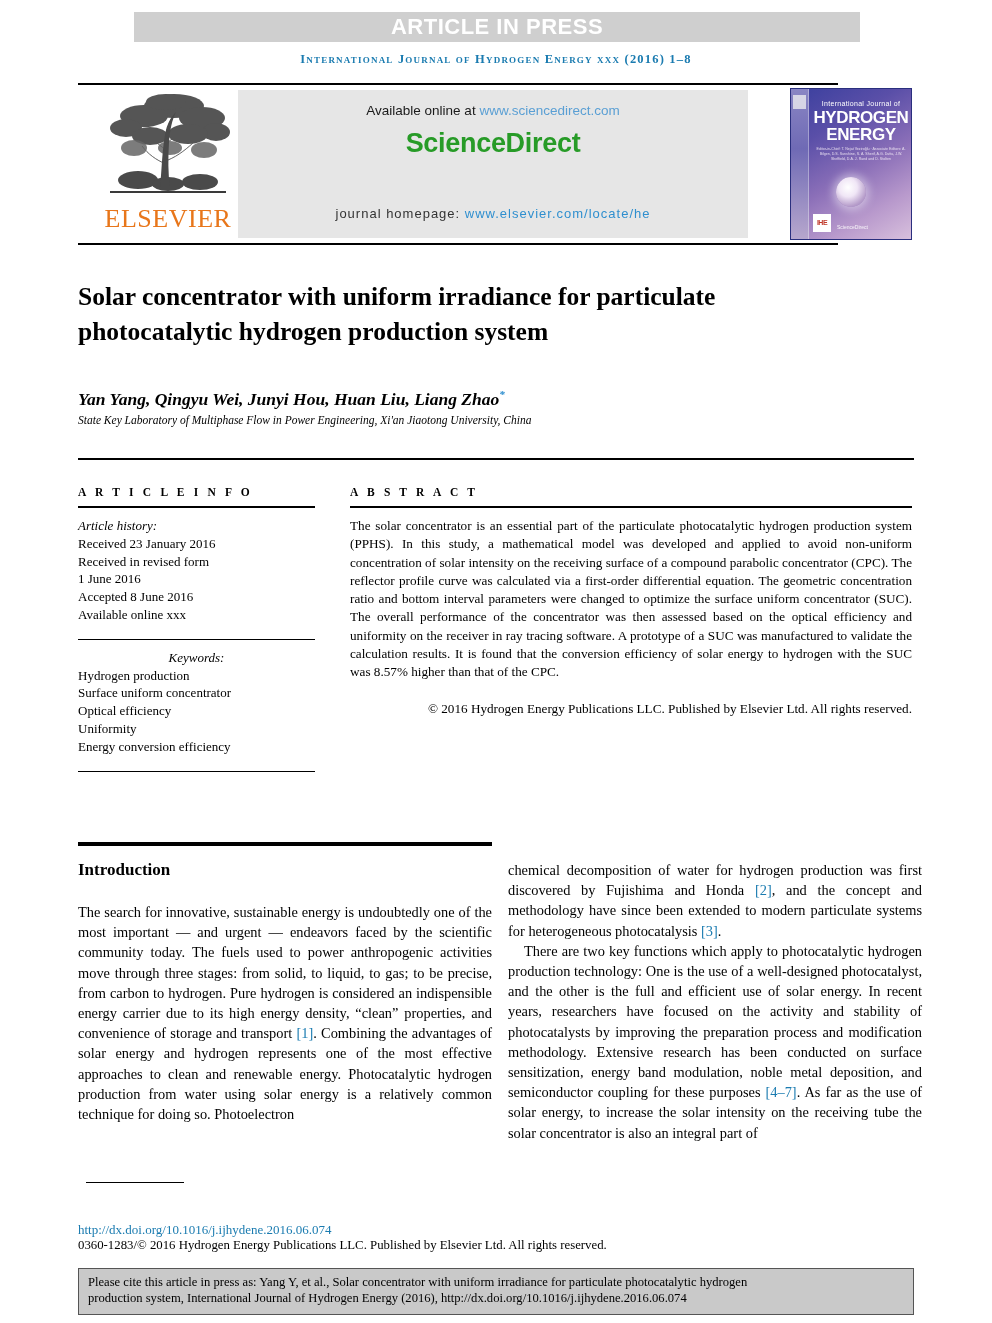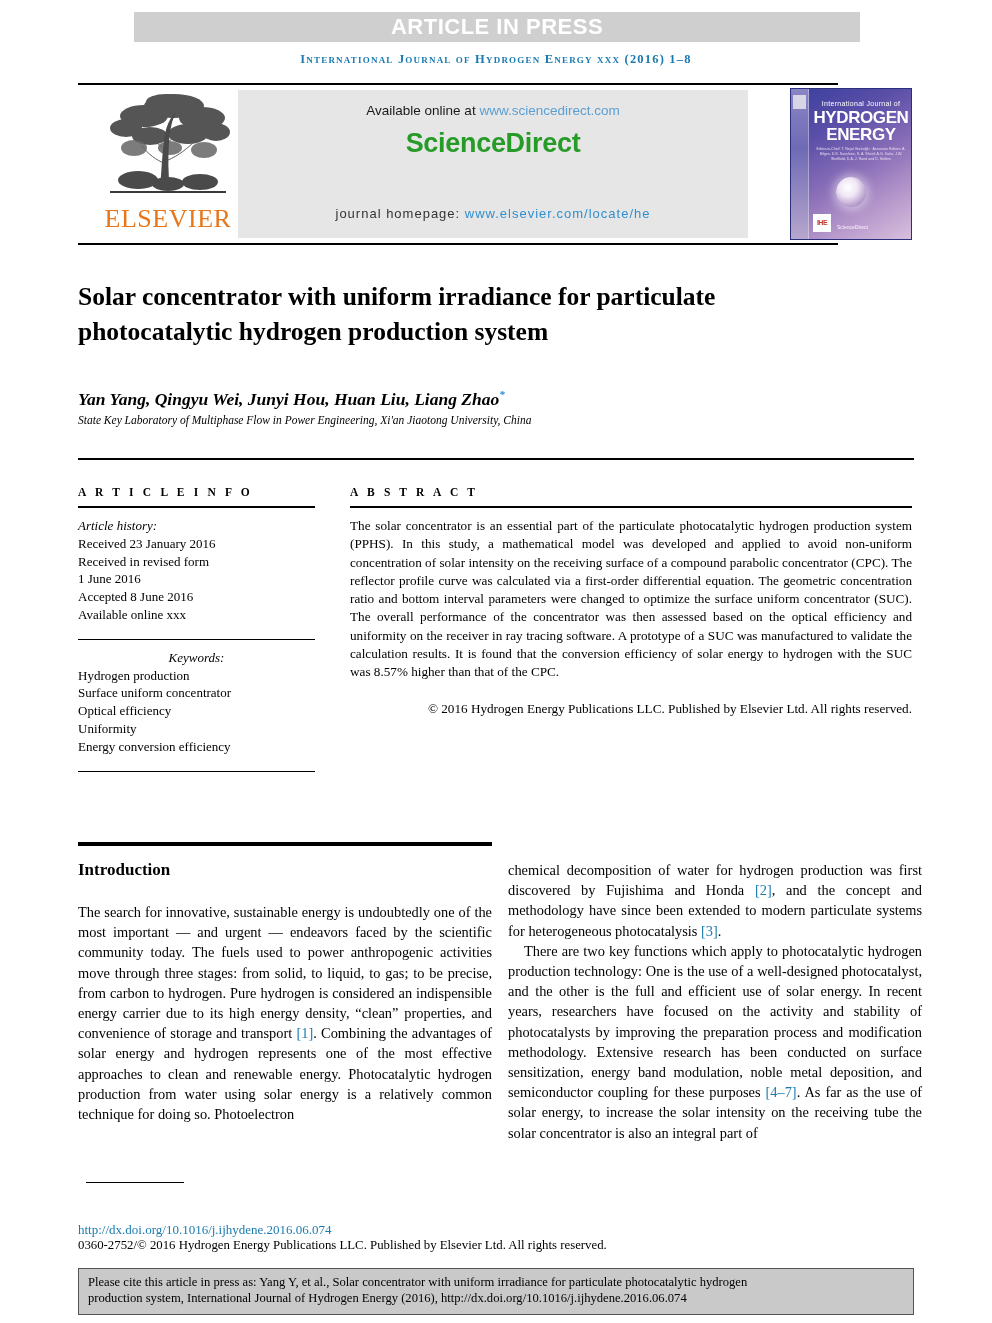--- a/index.html
+++ b/index.html
@@ -608,20 +608,20 @@
 
   <div class="col-right">
     <p class="body-text"><span>chemical decomposition of water for hydrogen production was first discovered by Fujishima and Honda </span><span class="ref">[2]</span><span>, and the concept and methodology have since been extended to modern particulate systems for heterogeneous photocatalysis </span><span class="ref">[3]</span><span>.</span></p>
     <p class="body-text"><span>There are two key functions which apply to photocatalytic hydrogen production technology: One is the use of a well-designed photocatalyst, and the other is the full and efficient use of solar energy. In recent years, researchers have focused on the activity and stability of photocatalysts by improving the preparation process and modification methodology. Extensive research has been conducted on surface sensitization, energy band modulation, noble metal deposition, and semiconductor coupling for these purposes </span><span class="ref">[4–7]</span><span>. As far as the use of solar energy, to increase the solar intensity on the receiving tube the solar concentrator is also an integral part of</span></p>
   </div>
 
   <div class="fn-rule"></div>
   <div class="footnote">
   </div>
   <div class="doi-line">http://dx.doi.org/10.1016/j.ijhydene.2016.06.074</div>
-  <div class="issn-line">0360-2752/© 2016 Hydrogen Energy Publications LLC. Published by Elsevier Ltd. All rights reserved.</div>
+  <div class="issn-line">0360-1283/© 2016 Hydrogen Energy Publications LLC. Published by Elsevier Ltd. All rights reserved.</div>
 
   <div class="cite-box">
     <p>Please cite this article in press as: Yang Y, et al., Solar concentrator with uniform irradiance for particulate photocatalytic hydrogen</p>
     <p>production system, International Journal of Hydrogen Energy (2016), http://dx.doi.org/10.1016/j.ijhydene.2016.06.074</p>
   </div>
 
 </div>
 
 </body></html>

